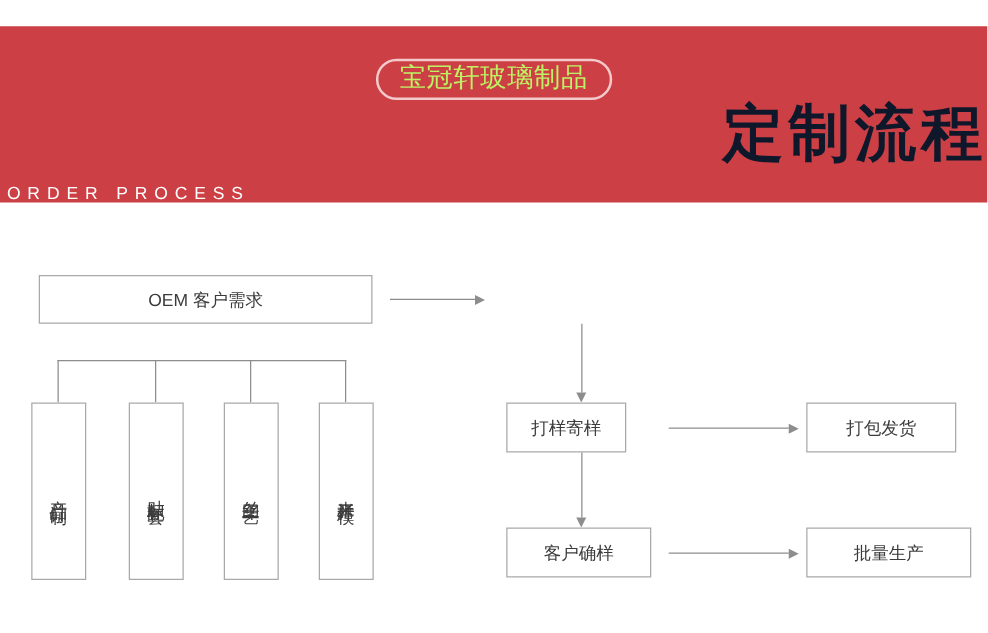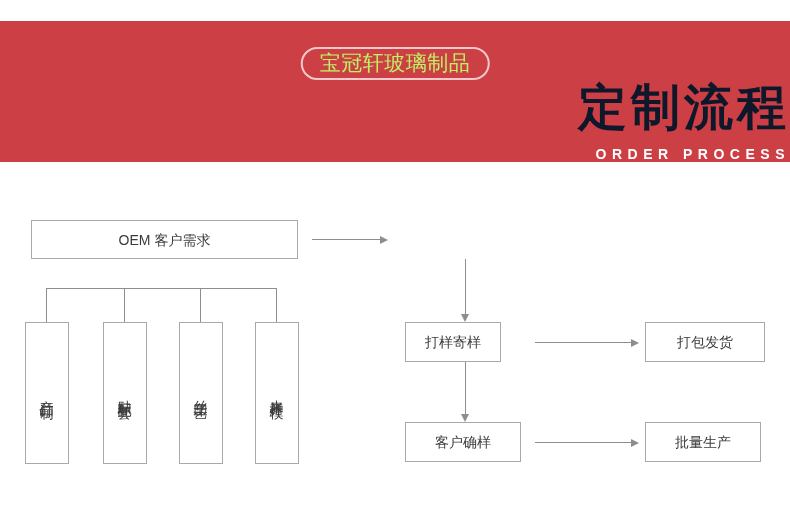--- a/index.html
+++ b/index.html
@@ -52,27 +52,27 @@
     line-height: 56px;
     font-weight: 700;
     letter-spacing: 4px;
     text-indent: 4px;
   }
   #sub-title {
     position: absolute;
     left: 0;
     top: 124px;
     width: 790px;
-    text-align: right;
+    text-align: left;
     color: #ffffff;
     font-size: 14px;
     line-height: 18px;
     letter-spacing: 5.5px;
     text-indent: 5.5px;
-    font-weight: 700;
+    font-weight: 400;
   }
 
   
   #flowchart {
     position: absolute;
     left: 0;
     top: 162px;
     width: 790px;
     height: 344px;
     padding-left: 46px;
@@ -125,21 +125,21 @@
     border-right: 4px solid transparent;
     border-top: 8px solid #8d8d8d;
   }
 
   
   #box-oem          { left: 31px;  top: 58px;  width: 267px; height: 39px; }
   #box-agreement    { left: 391px; top: 58px;  width: 148px; height: 39px; }
   #box-sampling     { left: 405px; top: 160px; width: 96px; height: 40px; }
   #box-packing      { left: 645px; top: 160px; width: 120px; height: 40px; }
   #box-confirm      { left: 405px; top: 260px; width: 116px; height: 40px; }
-  #box-mass         { left: 645px; top: 260px; width: 116px; height: 40px; }
+  #box-mass         { left: 645px; top: 260px; width: 132px; height: 40px; }
 
   #box-opt-0 { left: 25px;  top: 160px; width: 44px; height: 142px; }
   #box-opt-1 { left: 103px; top: 160px; width: 44px; height: 142px; }
   #box-opt-2 { left: 179px; top: 160px; width: 44px; height: 142px; }
   #box-opt-3 { left: 255px; top: 160px; width: 44px; height: 142px; }
 
   
   #conn-oem-agreement      { left: 312px; top: 77px; width: 68px; }
   #conn-oem-agreement-head { left: 380px; top: 74px; }
 

